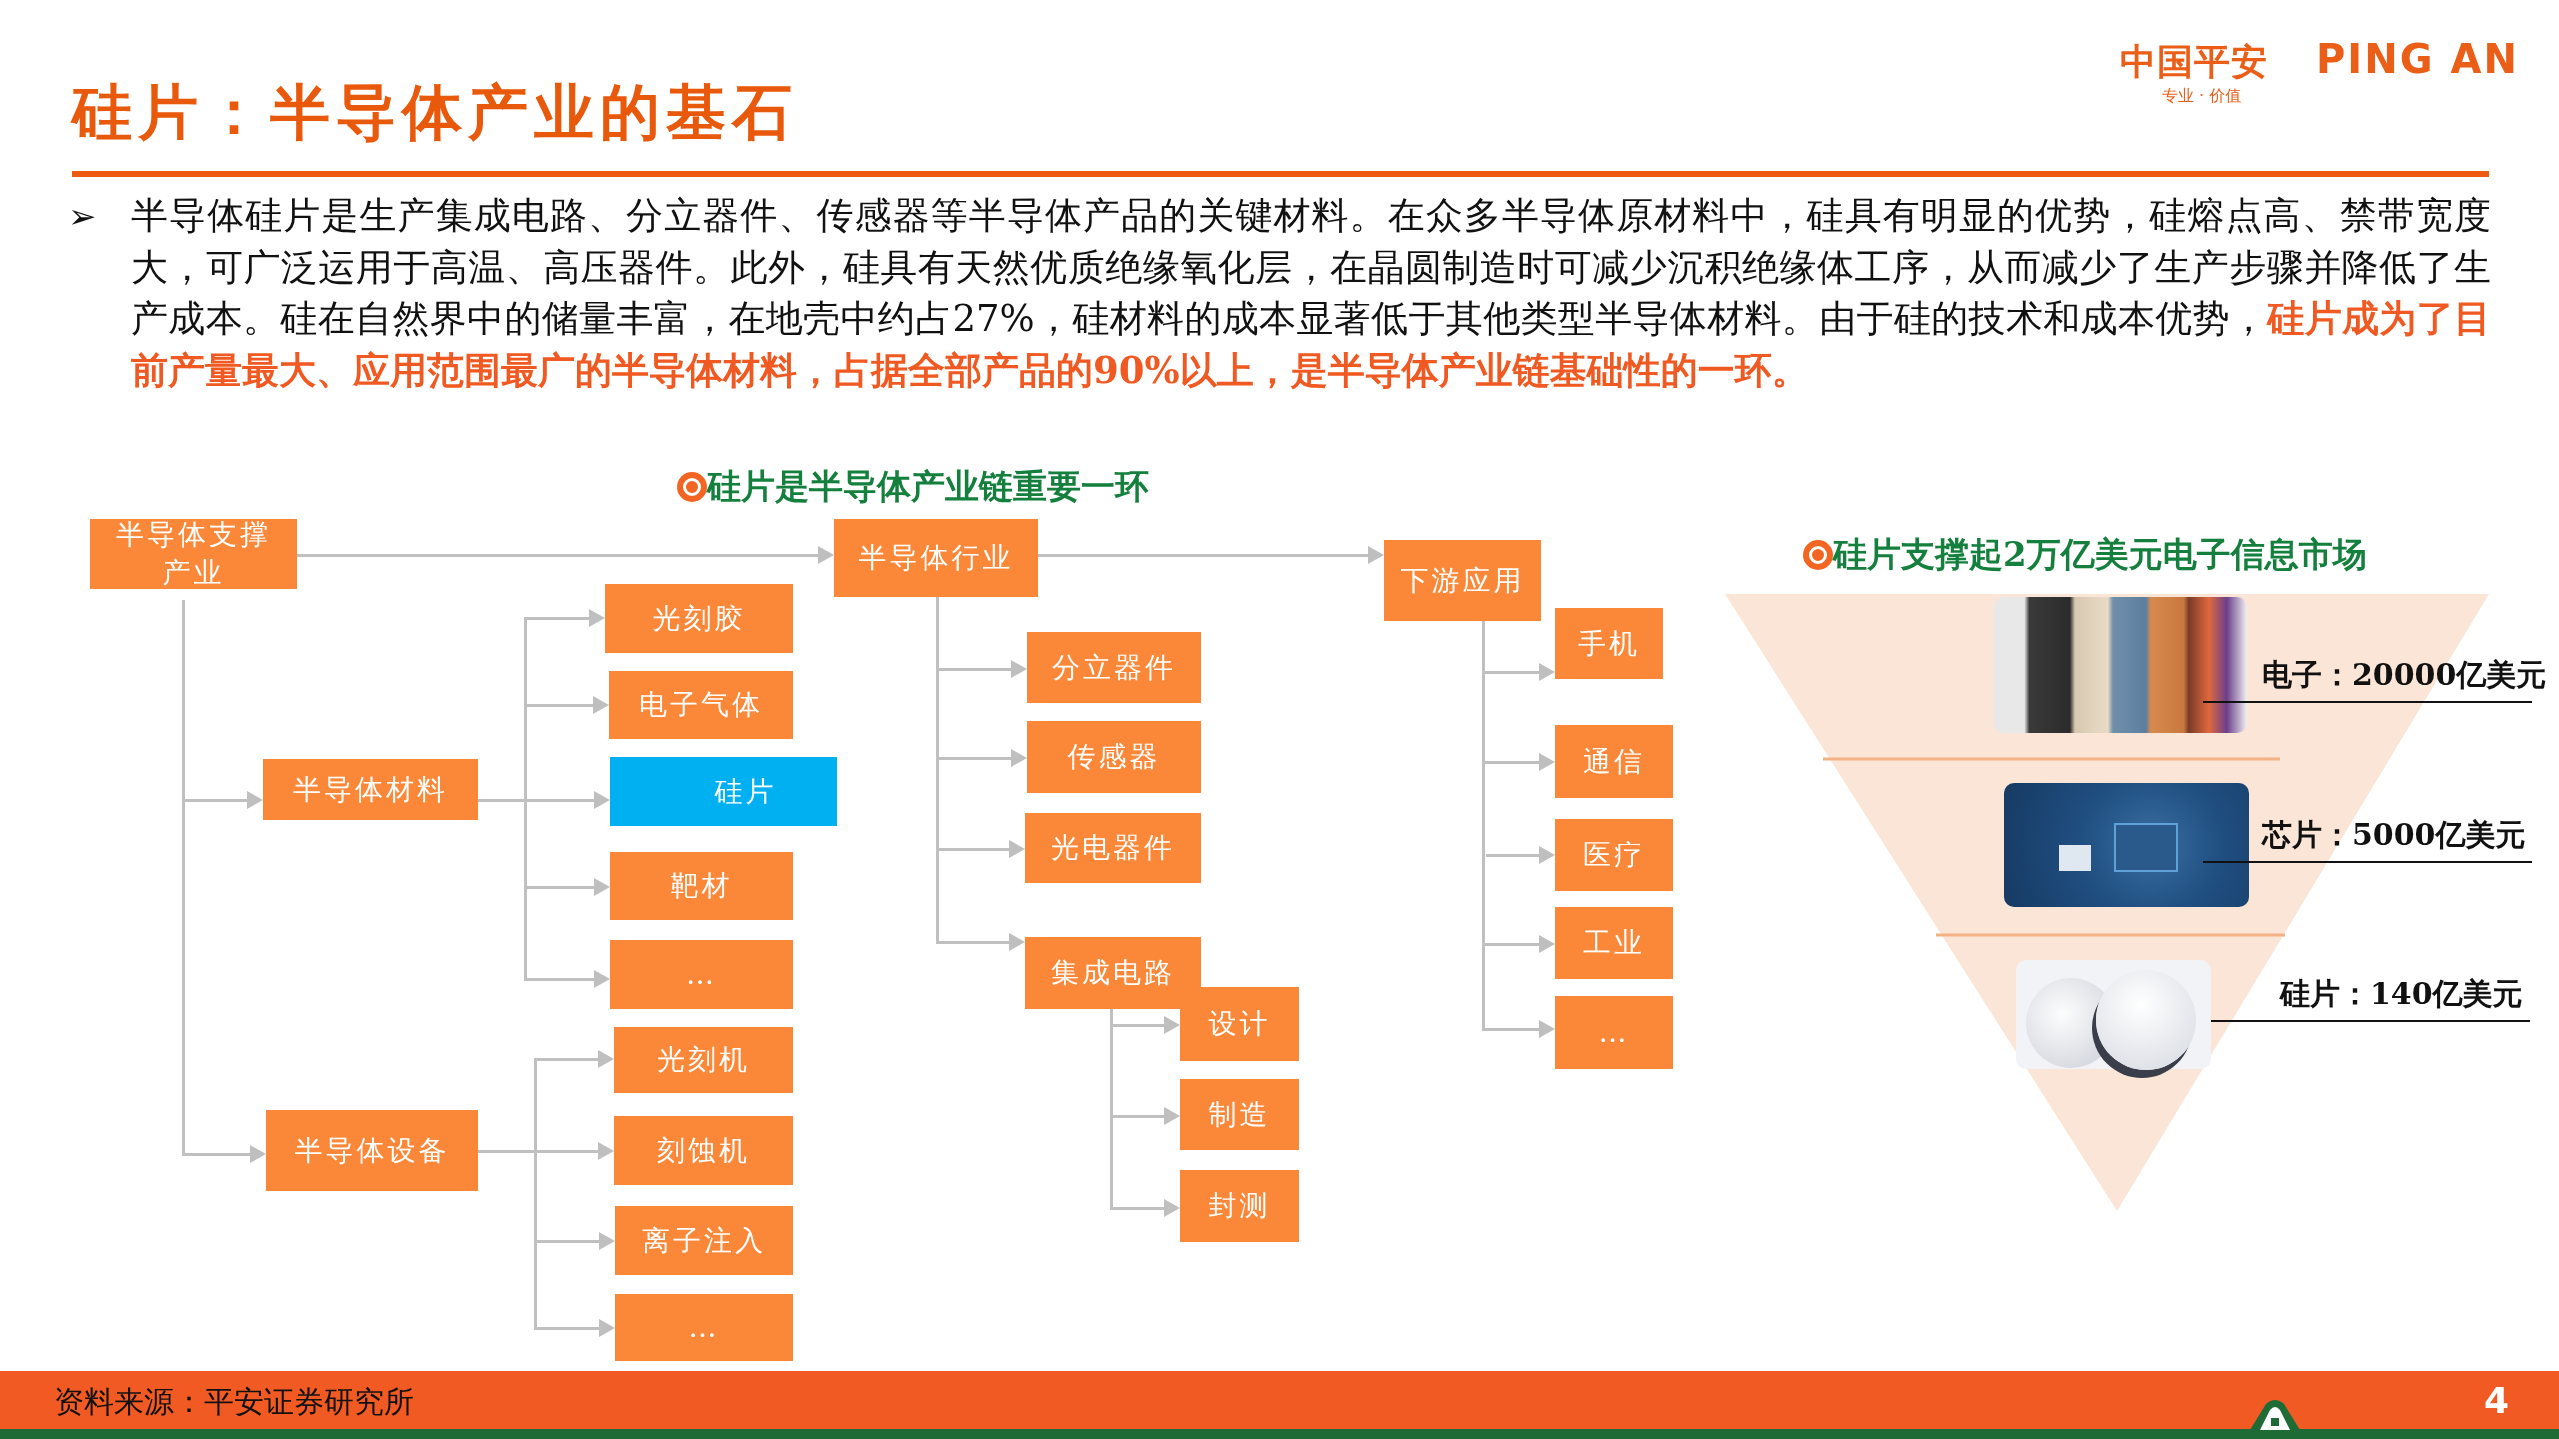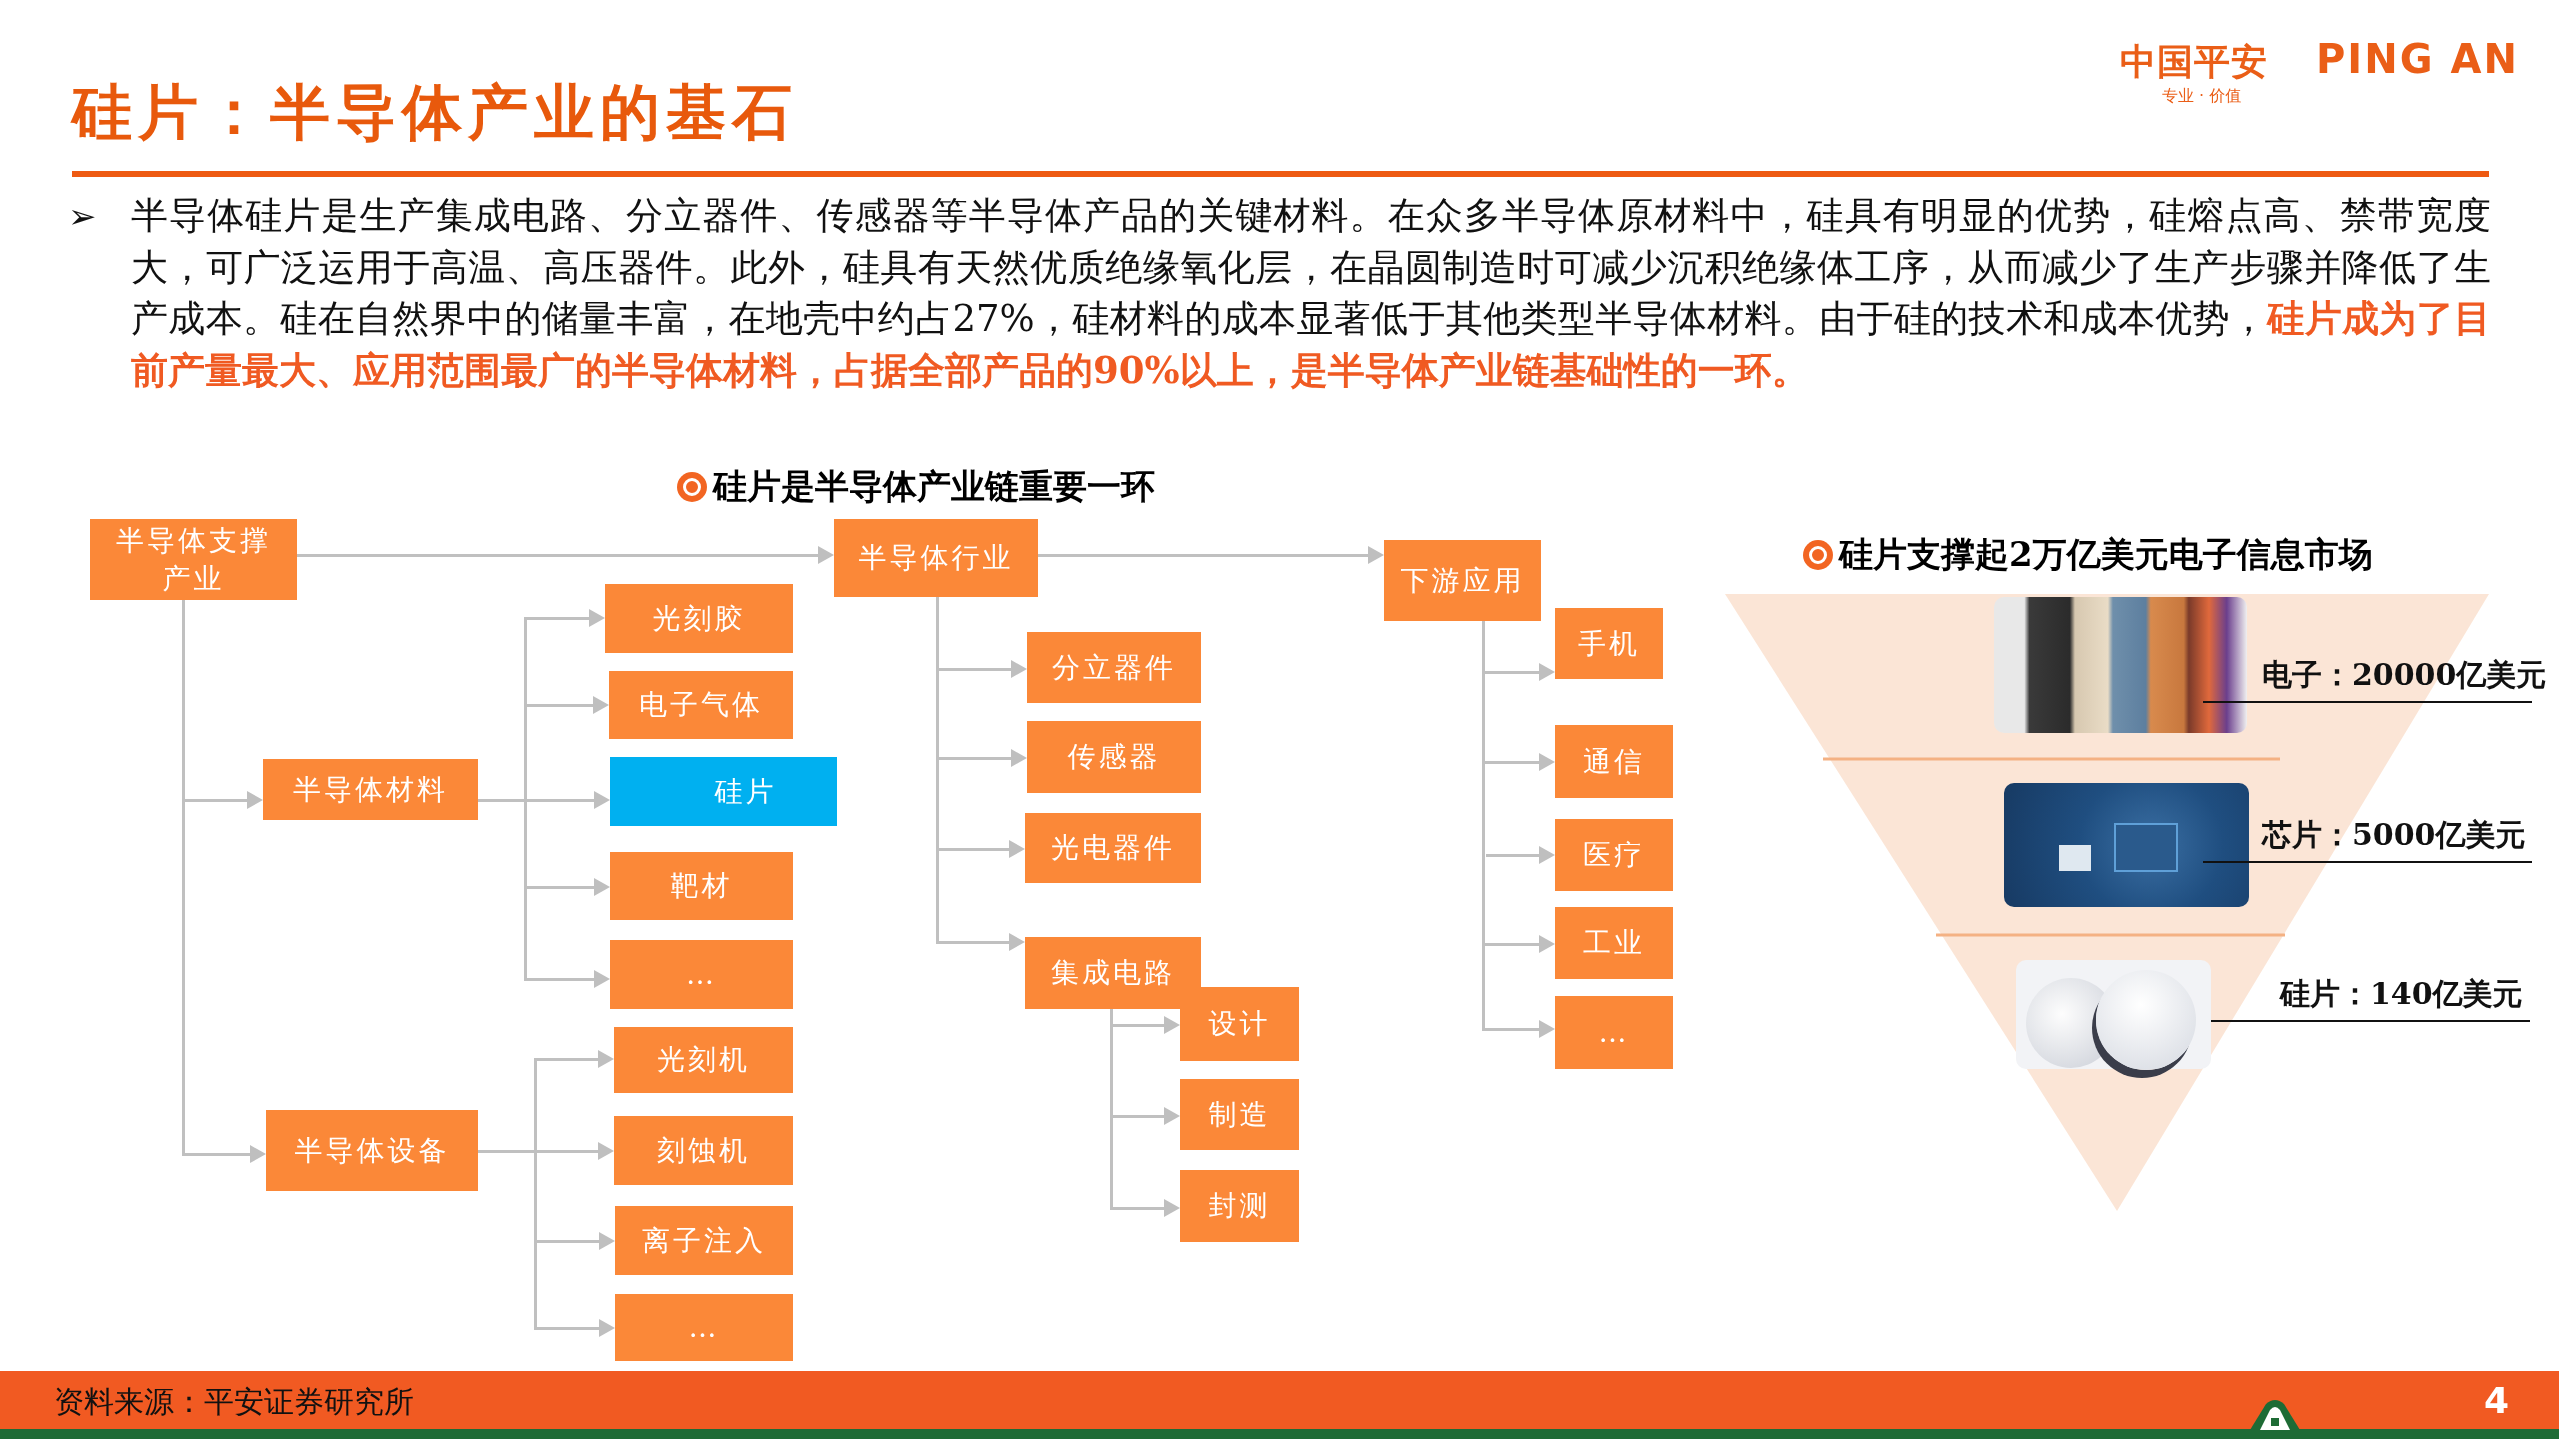--- a/index.html
+++ b/index.html
@@ -7,21 +7,21 @@
   .abs{position:absolute;}
   #title{left:72px;top:72px;font-size:60px;color:#e8590c;font-weight:bold;letter-spacing:6px;line-height:80px;white-space:nowrap;}
   #rule{left:72px;top:171px;width:2417px;height:6px;background:#ee5a12;}
   #logo{left:2120px;top:38px;width:390px;height:72px;}
   #logo .cn{position:absolute;left:0;top:0;font-family:"DejaVu Sans",sans-serif;font-weight:bold;font-size:36px;color:#ea5e17;letter-spacing:1px;white-space:nowrap;}
   #logo .en{position:absolute;left:196px;top:-2px;font-family:"DejaVu Sans",sans-serif;font-weight:bold;font-size:40px;color:#ea5e17;letter-spacing:2px;white-space:nowrap;}
   #logo .sub{position:absolute;left:42px;top:48px;font-family:"DejaVu Sans",sans-serif;font-size:16px;color:#ea5e17;white-space:nowrap;}
   #bullet{left:68px;top:196px;font-size:34px;color:#111;}
   #para{left:131px;top:190px;width:2360px;font-size:37px;line-height:51.5px;color:#111;text-align:justify;}
   #para .hl{color:#f05a22;font-weight:bold;}
-  .sect-title{font-size:34px;color:#000000;font-weight:bold;white-space:nowrap;display:flex;align-items:center;gap:6px;}
+  .sect-title{font-size:34px;color:#15803d;font-weight:bold;white-space:nowrap;display:flex;align-items:center;}
   .target{display:inline-block;width:30px;height:30px;border-radius:50%;background:#f26522;position:relative;}
   .target::after{content:"";position:absolute;left:6px;top:6px;width:12px;height:12px;border-radius:50%;border:3px solid #fff;background:#f26522;}
   .box{position:absolute;background:#fb8838;color:#ffffff;display:flex;align-items:center;justify-content:center;text-align:center;font-size:28px;letter-spacing:3px;line-height:38px;}
   .box.blue{background:#00b0f0;padding-left:44px;}
   .line{position:absolute;background:#c0c0c0;}
   .arrow{position:absolute;width:0;height:0;border-top:9px solid transparent;border-bottom:9px solid transparent;border-left:16px solid #bfbfbf;}
   .pyr-label{font-size:30px;color:#111;font-weight:bold;white-space:nowrap;}
   .pyr-under{height:2px;background:#111;}
   .img{position:absolute;border-radius:10px;filter:blur(0.6px);}
   #footer{left:0;top:1371px;width:2559px;height:58px;background:#f15a22;}
@@ -105,21 +105,21 @@
 <div class="arrow" style="left:1539px;top:663px;"></div>
 <div class="line" style="left:1482px;top:761px;width:57px;height:3px;"></div>
 <div class="arrow" style="left:1539px;top:753px;"></div>
 <div class="line" style="left:1486px;top:854px;width:53px;height:3px;"></div>
 <div class="arrow" style="left:1539px;top:846px;"></div>
 <div class="line" style="left:1482px;top:943px;width:57px;height:3px;"></div>
 <div class="arrow" style="left:1539px;top:935px;"></div>
 <div class="line" style="left:1482px;top:1028px;width:57px;height:3px;"></div>
 <div class="arrow" style="left:1539px;top:1020px;"></div>
 
-<div class="box" style="left:90px;top:519px;width:207px;height:81px;white-space:pre-line;">半导体支撑
+<div class="box" style="left:90px;top:519px;width:207px;height:70px;white-space:pre-line;">半导体支撑
 产业</div>
 <div class="box" style="left:834px;top:519px;width:204px;height:78px;">半导体行业</div>
 <div class="box" style="left:1384px;top:540px;width:157px;height:81px;">下游应用</div>
 
 <div class="box" style="left:263px;top:759px;width:215px;height:61px;">半导体材料</div>
 <div class="box" style="left:605px;top:584px;width:188px;height:69px;">光刻胶</div>
 <div class="box" style="left:609px;top:671px;width:184px;height:68px;">电子气体</div>
 <div class="box blue" style="left:610px;top:757px;width:183px;height:69px;">硅片</div>
 <div class="box" style="left:610px;top:852px;width:183px;height:68px;font-family:Liberation Serif, serif;">靶材</div>
 <div class="box" style="left:610px;top:940px;width:183px;height:69px;">…</div>

